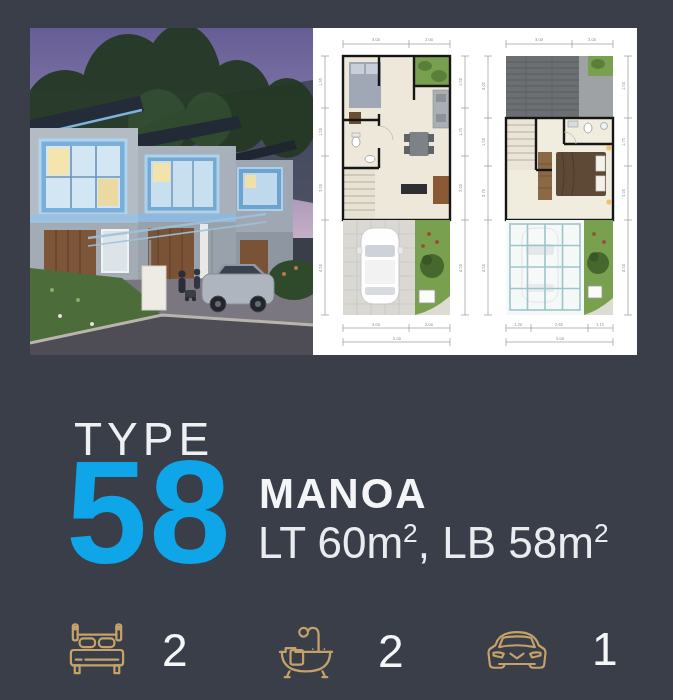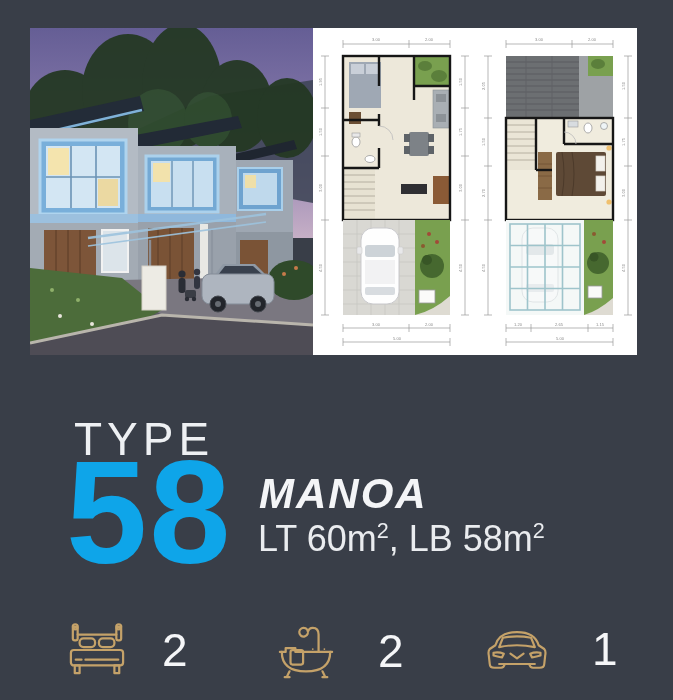--- a/index.html
+++ b/index.html
@@ -23,24 +23,24 @@
   .type-label{
     position:absolute;left:74px;top:412px;color:#EEF0F3;font-size:46px;
     font-weight:300;letter-spacing:5px;
   }
   .type-number{
     position:absolute;left:66px;top:446px;color:#0ea5e9;font-size:146px;
     font-weight:700;line-height:0.92;letter-spacing:2px;
   }
   .name{
     position:absolute;left:259px;top:470px;color:#F4F5F7;font-size:42px;
-    font-weight:700;letter-spacing:2px;font-style:italic;
+    font-weight:700;letter-spacing:2px;
   }
   .area{
-    position:absolute;left:258px;top:518px;color:#EAECEF;font-size:36px;
+    position:absolute;left:258px;top:518px;color:#EAECEF;font-size:44px;
     font-weight:400;
   }
   .area sup{font-size:0.6em;}
   
   .feature{position:absolute;top:622px;display:flex;align-items:center;}
   .feature .count{color:#F5F6F8;font-size:46px;font-weight:400;}
   .f1{left:68px;}  .f1 .gap{width:36px;}
   .f2{left:276px;} .f2 .gap{width:42px;}
   .f3{left:486px;} .f3 .gap{width:44px;}
   .icn{stroke:#C5A269;fill:none;stroke-width:2.3;stroke-linecap:round;stroke-linejoin:round;}

